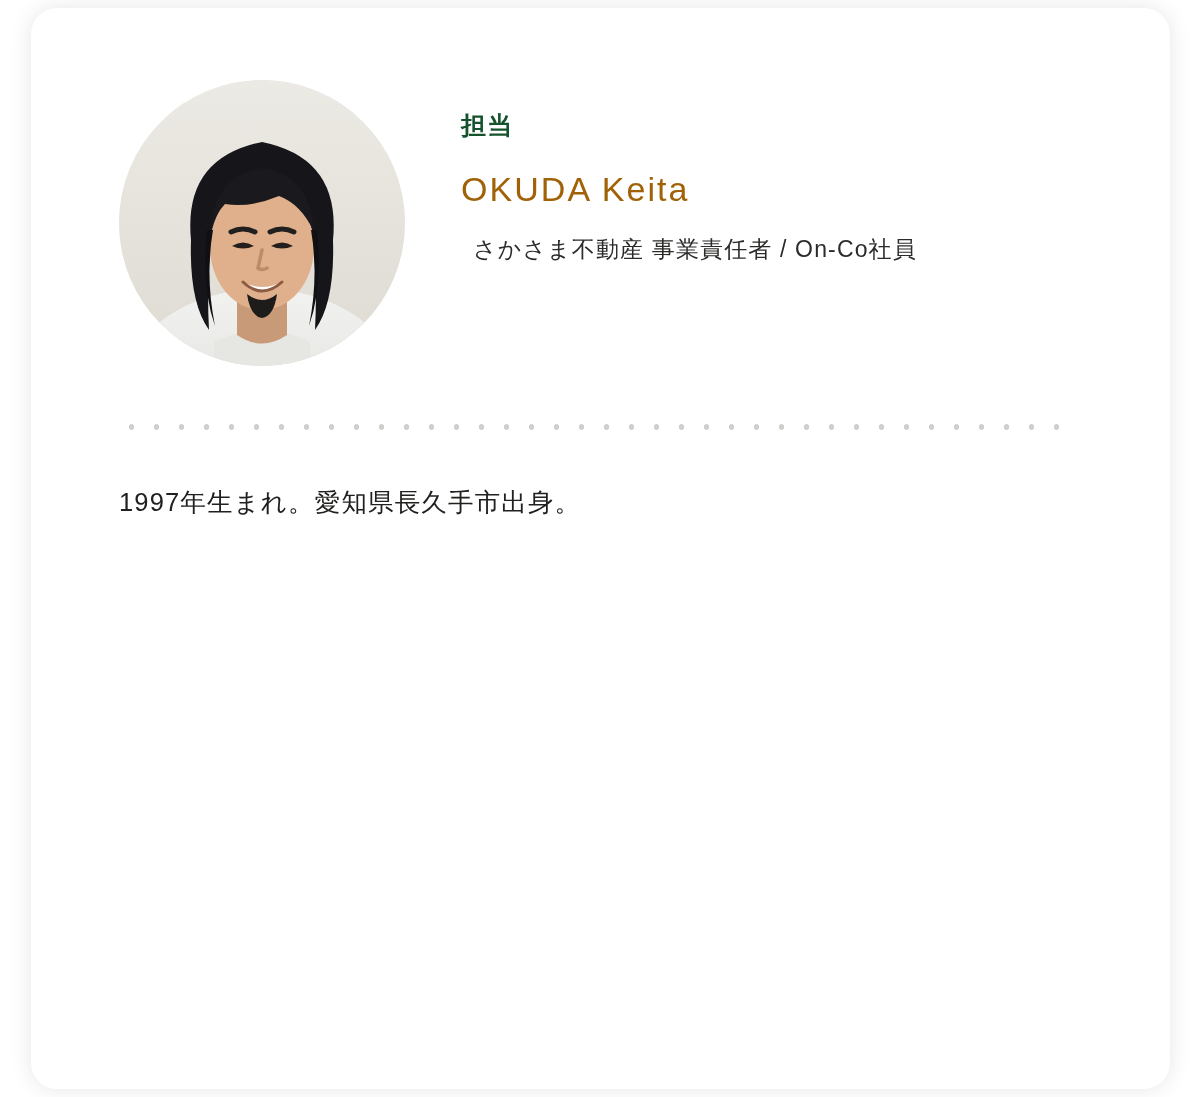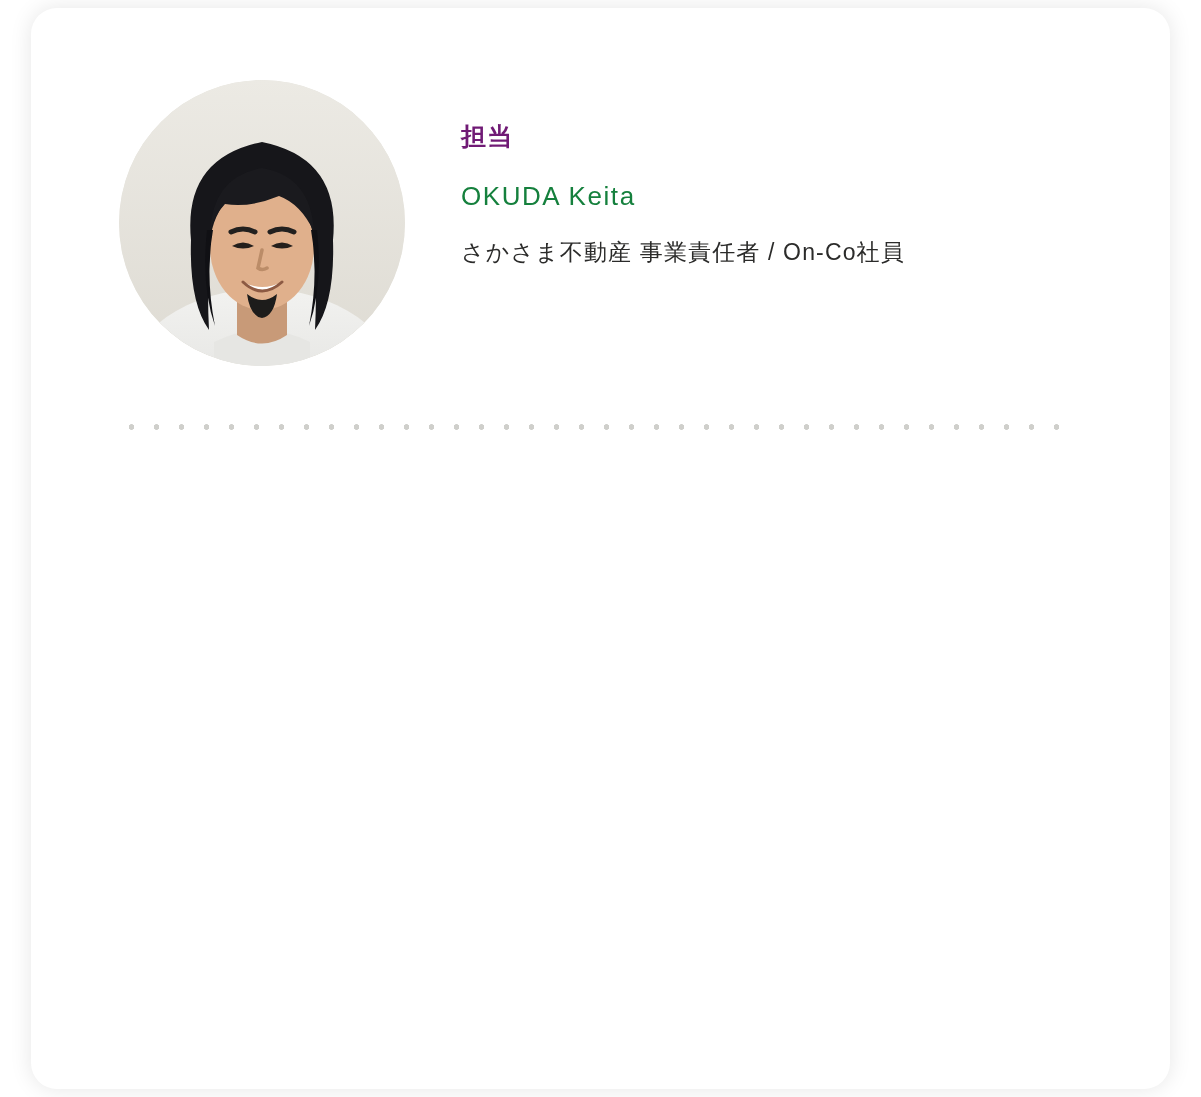--- a/index.html
+++ b/index.html
@@ -52,52 +52,52 @@
     position: relative;
   }
   .avatar svg { display: block; }
 
   .header-text {
     margin-left: 56px;
     padding-top: 28px;
   }
 
   .role-tag {
-    color: #701a75;
+    color: #14532d;
     font-size: 25px;
     font-weight: bold;
     letter-spacing: 0.05em;
     line-height: 1;
-    margin: 16px 0 34px 0;
+    margin: 5px 0 34px 0;
   }
 
   .person-name {
     color: #20201f;
     font-size: 43px;
     font-weight: bold;
     letter-spacing: 0.04em;
     line-height: 1;
     margin: 0 0 26px 0;
   }
 
   .person-name-en {
-    color: #15803d;
-    font-size: 26px;
+    color: #a16207;
+    font-size: 34px;
     font-weight: normal;
     letter-spacing: 0.06em;
     line-height: 1;
     margin: 0 0 32px 0;
   }
 
   .person-title {
     color: #2b2b2a;
     font-size: 23px;
     letter-spacing: 0.05em;
     line-height: 1;
-    margin: 0;
+    margin: 12px;
   }
 
   
   .divider {
     position: absolute;
     left: 88px;
     top: 415px;
     width: 960px;
     height: 8px;
     background-image: radial-gradient(circle, #cfcfcb 2.6px, rgba(255,255,255,0) 3px);
@@ -179,16 +179,17 @@
         <p class="role-tag">担当</p>
         <p class="person-name-en">OKUDA Keita</p>
         <p class="person-title">さかさま不動産 事業責任者 / On-Co社員</p>
       </div>
 
     </div>
 
     <div class="divider"></div>
 
     <div class="bio">
+      <p>1997年生まれ。愛知県長久手市出身。</p>
     </div>
 
   </div>
 </div>
 
 </body></html>

